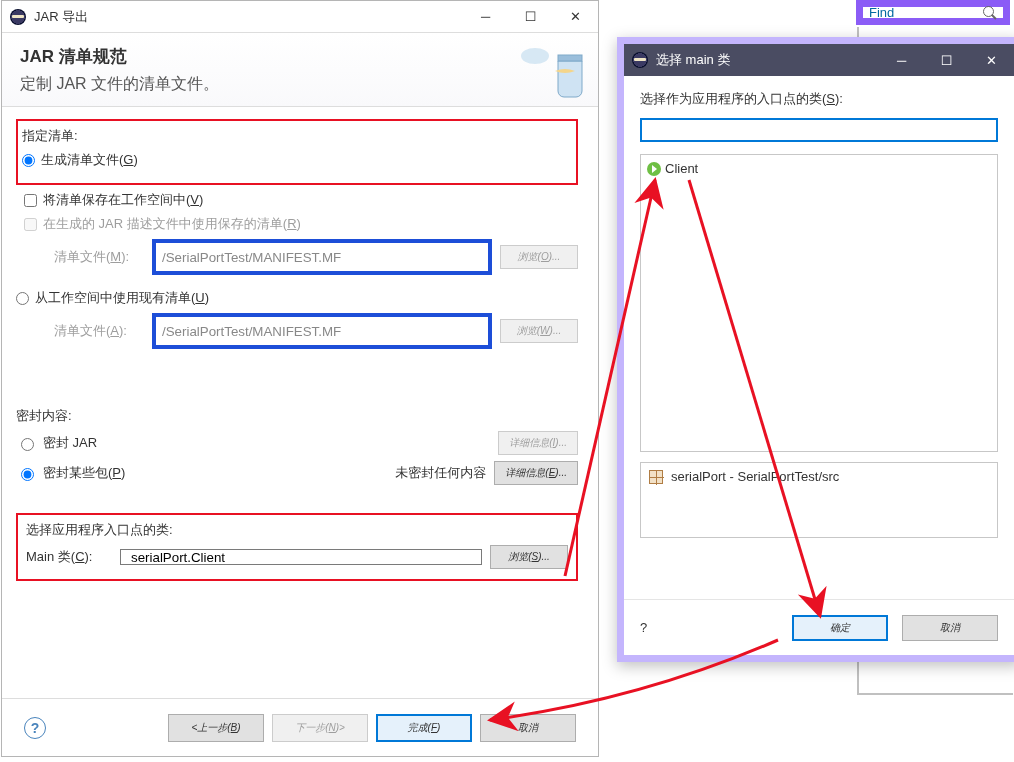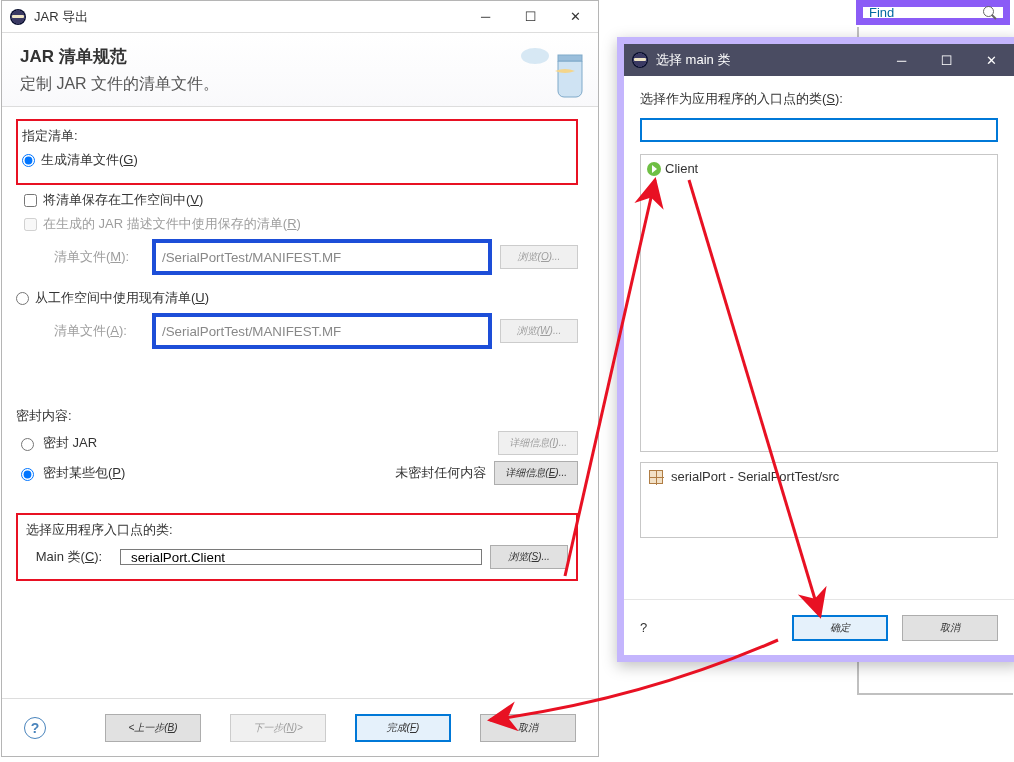--- a/index.html
+++ b/index.html
@@ -104,37 +104,37 @@
   }
   .btn[disabled] { color: #9e9e9e; background: #f0f0f0; border-color:#ccc; }
   .btn.primary { border: 2px solid #0078d7; background:#e5f1fb; padding: 0 14px; height:26px; }
 
   .seal-row { display:flex; align-items:center; margin:6px 0; }
   .seal-row .left { flex:1; display:flex; align-items:center; gap:6px; }
   .seal-row .mid { margin-right:8px; color:#333; }
 
   .main-class-group { padding: 6px 8px 10px 8px; margin-top: 28px; }
   .main-class-row { display:flex; align-items:center; gap:8px; margin-top:6px; }
-  .main-class-row label { min-width: 86px; text-align: center; }
+  .main-class-row label { min-width: 86px; }
   .main-class-row input[type=text] {
     flex: 1; height: 16px; border:1px solid #7a7a7a; padding:2px 10px;
   }
 
   .jar-footer {
     position: absolute; bottom: 0; left: 0; right: 0;
     height: 58px;
     border-top: 1px solid #ddd;
     display: flex; align-items: center; padding: 0 22px;
   }
   .jar-footer .help-circle {
     width: 22px; height:22px; border:1.5px solid #4984bc; border-radius:50%;
     color:#4984bc; display:flex; align-items:center; justify-content:center;
     font-weight:600; font-size:14px;
   }
-  .jar-footer .btns { margin-left:auto; display:flex; gap:29px;border-radius:10px; }
+  .jar-footer .btns { margin-left:auto; display:flex; gap:8px;border-radius:10px; }
   .jar-footer .btns .btn { min-width:96px; height:28px; }
 
   
   .select-dialog {
     position:absolute;
     left: 617px; top: 37px;
     width: 404px; height: 625px;
     background:#fff;
     border:7px solid #c4b5fd;
     box-shadow: 0 4px 14px rgba(0,0,0,.25);

